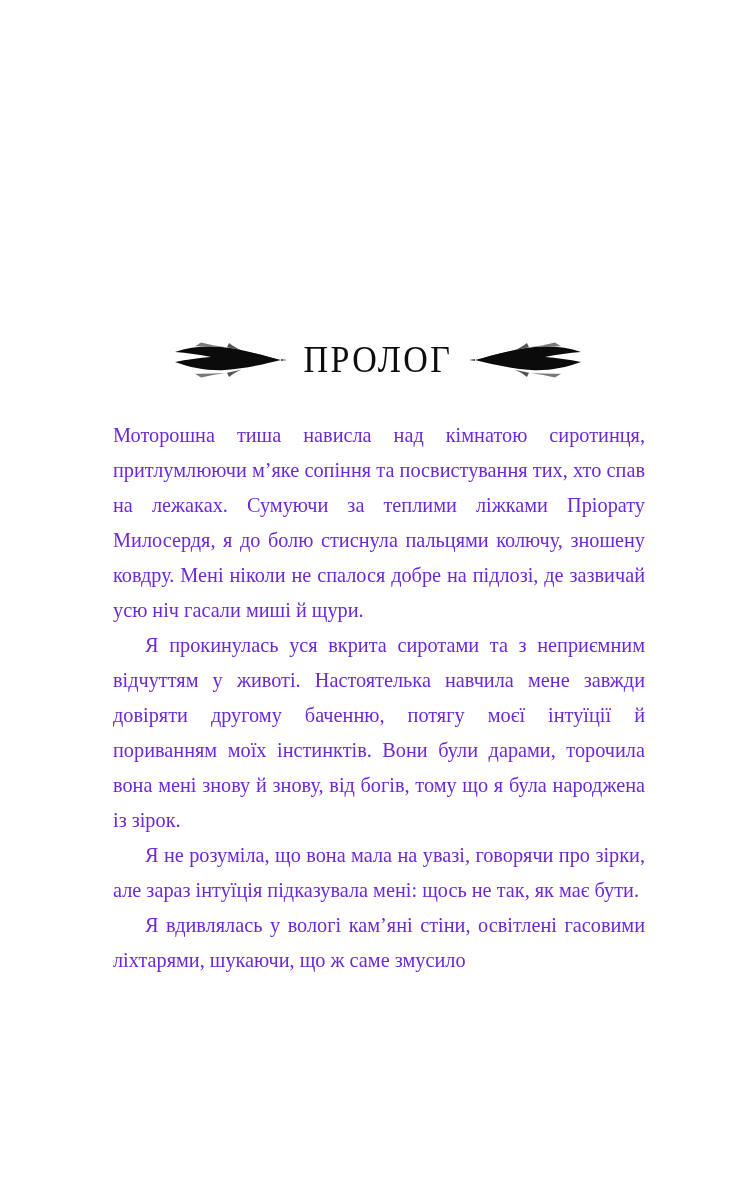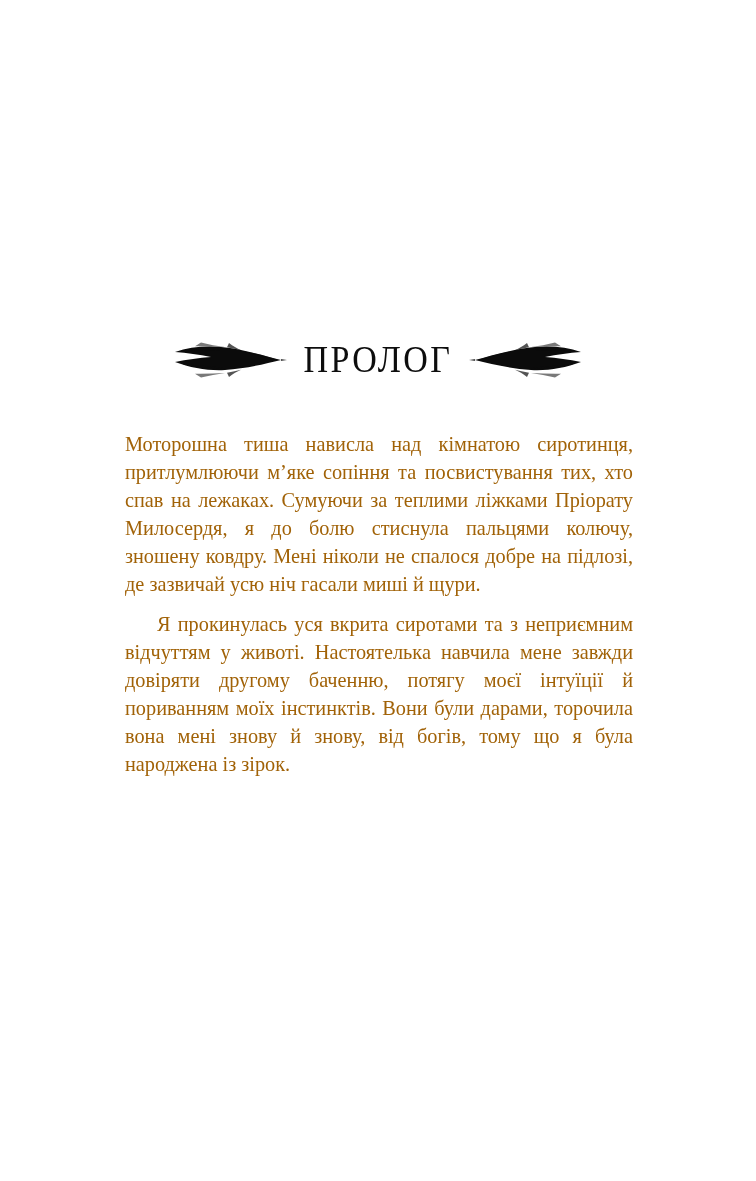--- a/index.html
+++ b/index.html
@@ -46,27 +46,27 @@
   .feather.left { margin-right: 2px; }
   .feather.right { margin-left: 2px; }
 
   .body-text {
     position: absolute;
     top: 418px;
     left: 113px;
     width: 532px;
   }
   .body-text p {
-    margin: 12px;
+    margin: 0;
     font-size: 20.3px;
-    line-height: 28px;
+    line-height: 35px;
     text-align: justify;
     text-justify: inter-word;
     hyphens: manual;
-    color: #a16207;
+    color: #6d28d9;
   }
   .body-text p.indent {
     text-indent: 32px;
   }
   .body-text p.first {
     text-indent: 0;
   }
 </style>
 </head>
 <body>
@@ -103,15 +103,17 @@
           <path d="M32 5.5 C40 7.5 48 9 56 10 C46 9.4 36 9 26 9.2 Z" opacity="0.55"></path>
           <path d="M32 40.5 C40 38.5 48 37 56 36 C46 36.6 36 37 26 36.8 Z" opacity="0.55"></path>
         </g>
       </svg>
     </span>
   </div>
 
   <div class="body-text">
     <p class="first">Моторошна тиша нависла над кімнатою сиротинця, притлумлюючи м’яке сопіння та посвистування тих, хто спав на лежаках. Сумуючи за теплими ліжками Пріорату Милосердя, я до болю стиснула пальцями колючу, зношену ковдру. Мені ніколи не спалося добре на підлозі, де зазвичай усю ніч гасали миші й щури.</p>
     <p class="indent">Я прокинулась уся вкрита сиротами та з непри­ємним відчуттям у животі. Настоятелька навчила мене завжди довіряти другому баченню, потягу моєї інтуїції й пориванням моїх інстинктів. Вони були дарами, торочила вона мені знову й знову, від богів, тому що я була народжена із зірок.</p>
+    <p class="indent">Я не розуміла, що вона мала на увазі, говорячи про зірки, але зараз інтуїція підказувала мені: щось не так, як має бути.</p>
+    <p class="indent">Я вдивлялась у вологі кам’яні стіни, освітлені гасовими ліхтарями, шукаючи, що ж саме змусило</p>
   </div>
 
 </div>
 
 </body></html>

